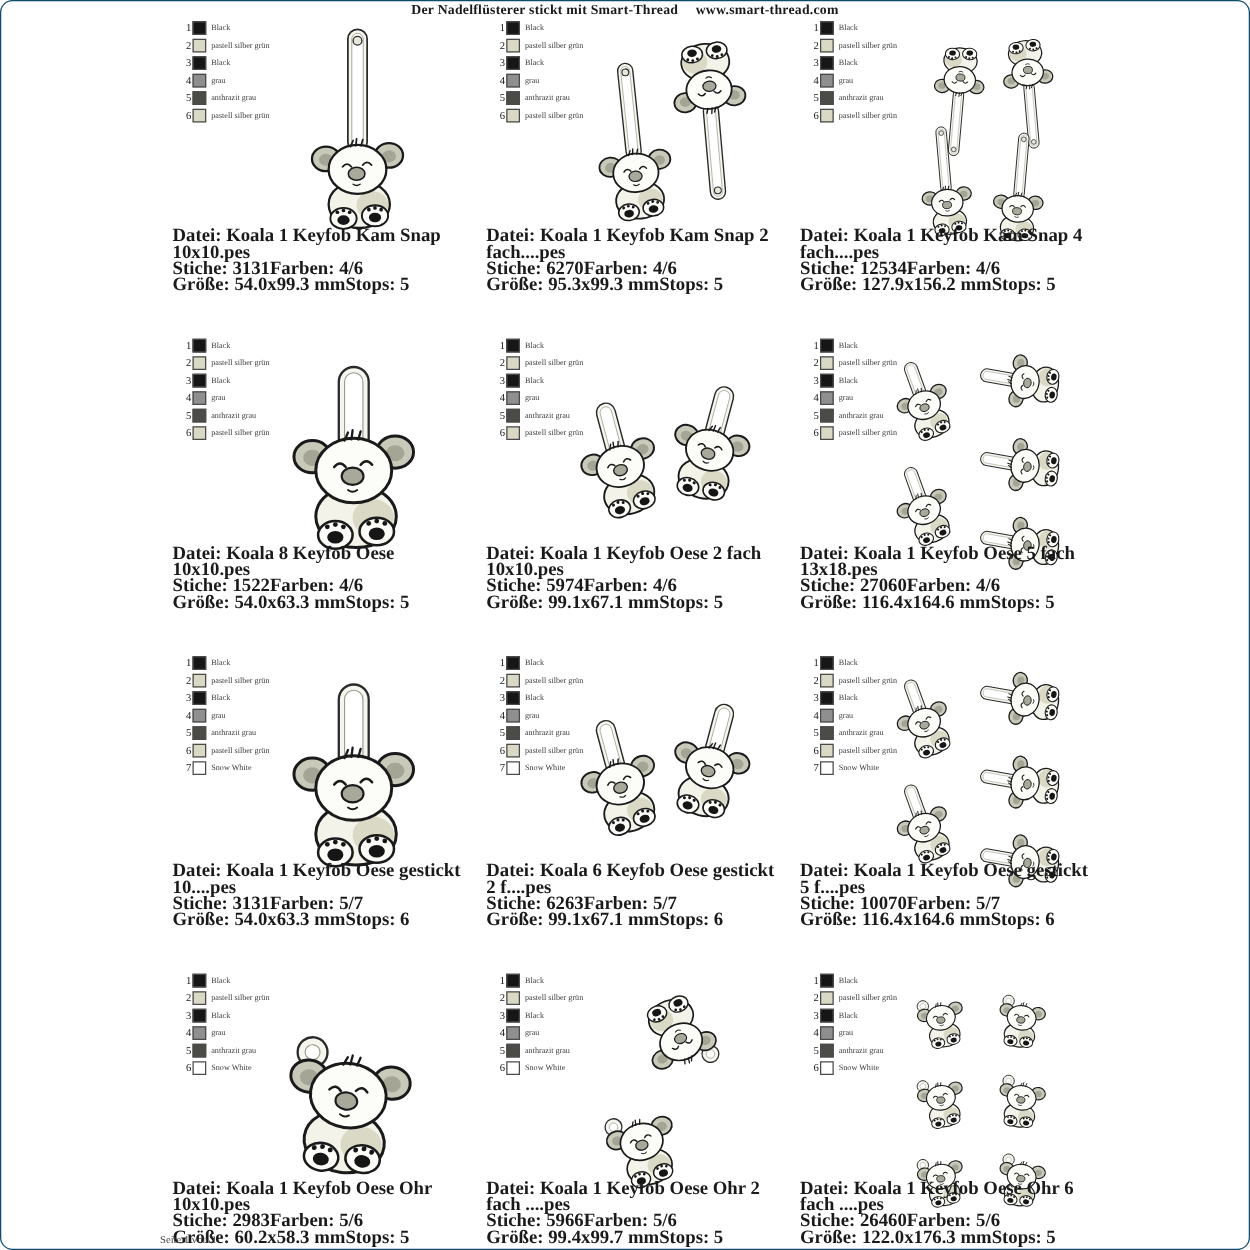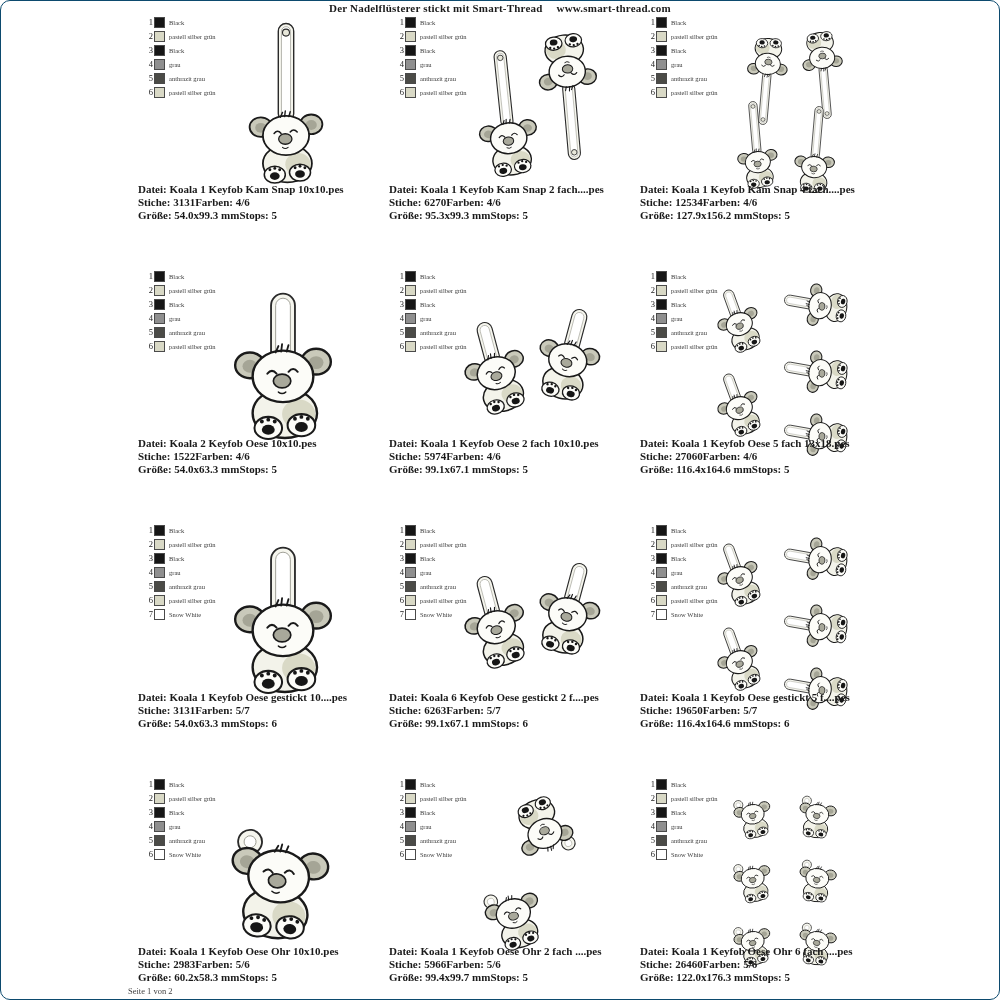--- a/index.html
+++ b/index.html
@@ -14,21 +14,21 @@
   }
   .header .url{margin-left:14px;}
   #grid{position:absolute;left:137px;top:13px;width:754px;height:975px;}
   .cell{position:absolute;width:251px;height:254px;}
   .design{position:absolute;left:0;top:0;width:251px;height:186px;}
   .legend{position:absolute;left:6px;top:1px;}
   .legend-row{display:flex;align-items:center;height:14px;}
   .legend-num{width:9px;text-align:right;font-size:8.5px;margin-right:1px;}
   .legend-swatch{width:11px;height:11px;border:1px solid #4a4a4a;box-sizing:border-box;margin-right:4px;flex:none;}
   .legend-label{font-size:6.5px;color:#3c3c3c;white-space:nowrap;}
-  .info{position:absolute;left:0px;top:169px;width:240px;font-size:11px;font-weight:bold;line-height:13px;}
+  .info{position:absolute;left:0px;top:169px;width:240px;font-size:15px;font-weight:bold;line-height:13px;}
   .info .row2{display:flex;justify-content:flex-start;}
   .footer{position:absolute;left:127px;top:985px;font-size:8.5px;color:#444;}
   svg{overflow:visible;}
 </style>
 </head>
 <body>
 
 <div id="page">
 
   <svg width="0" height="0" style="position:absolute" aria-hidden="true">
@@ -279,21 +279,21 @@
             <span class="legend-label">pastell silber grün</span>
           </div>
         </div>
         <svg class="design" viewBox="0 0 251 186" width="251" height="186">
           <g transform="translate(145,113) rotate(0) scale(0.92) translate(-60,-65)">
             <use href="#tab-loop"></use>
             <use href="#koala"></use>
           </g>
         </svg>
         <div class="info">
-          <div class="l1"><span>Datei:</span> <span>Koala 2 Keyfob Oese 10x10.pes</span></div>
+          <div class="l1"><span>Datei:</span> <span>Koala 8 Keyfob Oese 10x10.pes</span></div>
           <div class="row2">
             <span><span>Stiche:</span> <span>1522</span></span>
             <span><span>Farben:</span> <span>4/6</span></span>
           </div>
           <div class="row2">
             <span><span>Größe:</span> <span>54.0x63.3 mm</span></span>
             <span><span>Stops:</span> <span>5</span></span>
           </div>
         </div>
       </div>
@@ -591,21 +591,21 @@
             <use href="#koala"></use>
           </g>
           <g transform="translate(182,168) rotate(-80) scale(0.4) translate(-60,-65)">
             <use href="#tab-loop"></use>
             <use href="#koala"></use>
           </g>
         </svg>
         <div class="info">
           <div class="l1"><span>Datei:</span> <span>Koala 1 Keyfob Oese gestickt 5 f....pes</span></div>
           <div class="row2">
-            <span><span>Stiche:</span> <span>19650</span></span>
+            <span><span>Stiche:</span> <span>10070</span></span>
             <span><span>Farben:</span> <span>5/7</span></span>
           </div>
           <div class="row2">
             <span><span>Größe:</span> <span>116.4x164.6 mm</span></span>
             <span><span>Stops:</span> <span>6</span></span>
           </div>
         </div>
       </div>
       <div class="cell" style="left: 0px; top: 762px;">
         <div class="legend">

